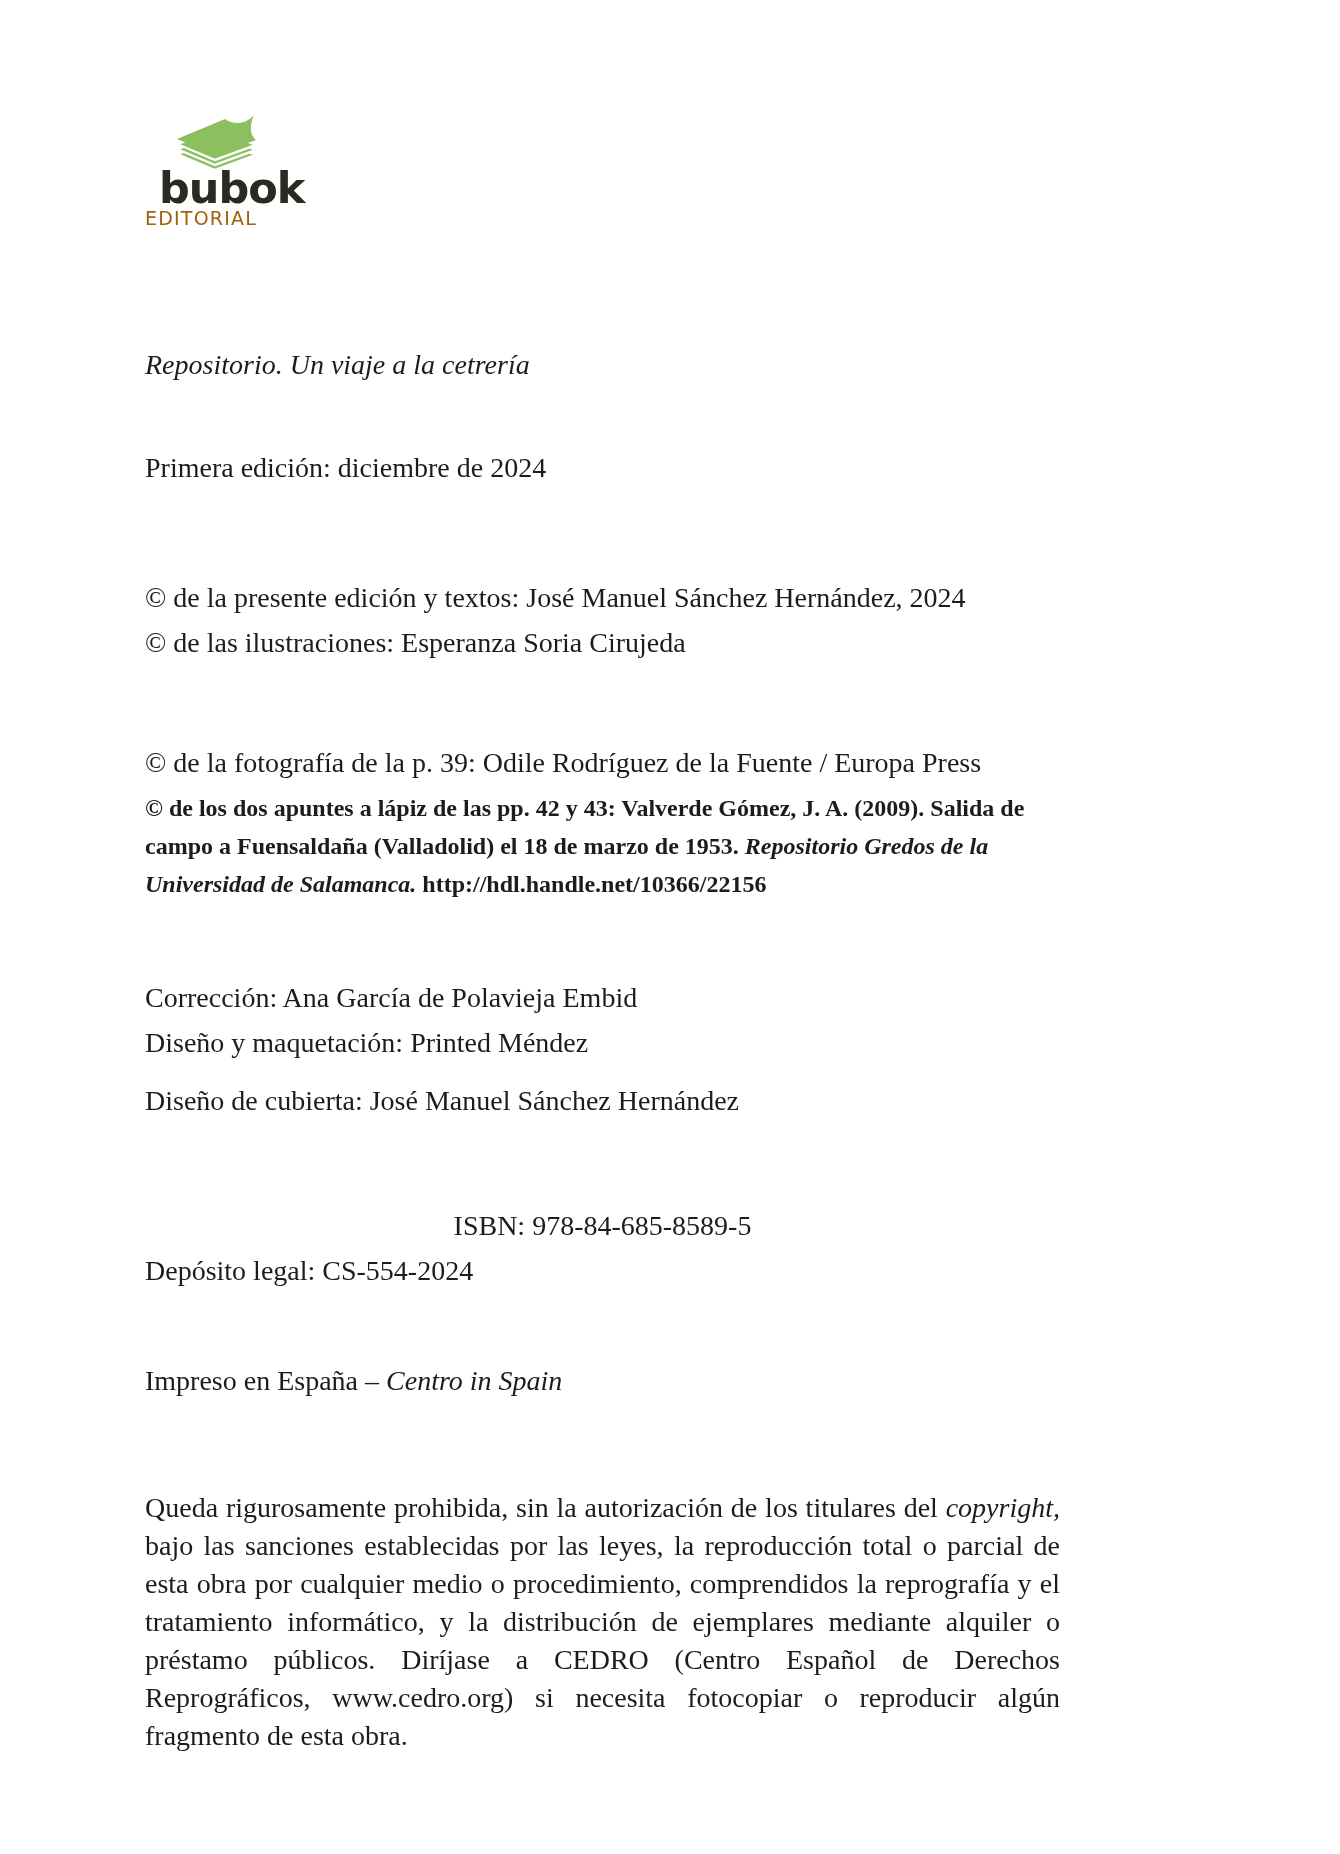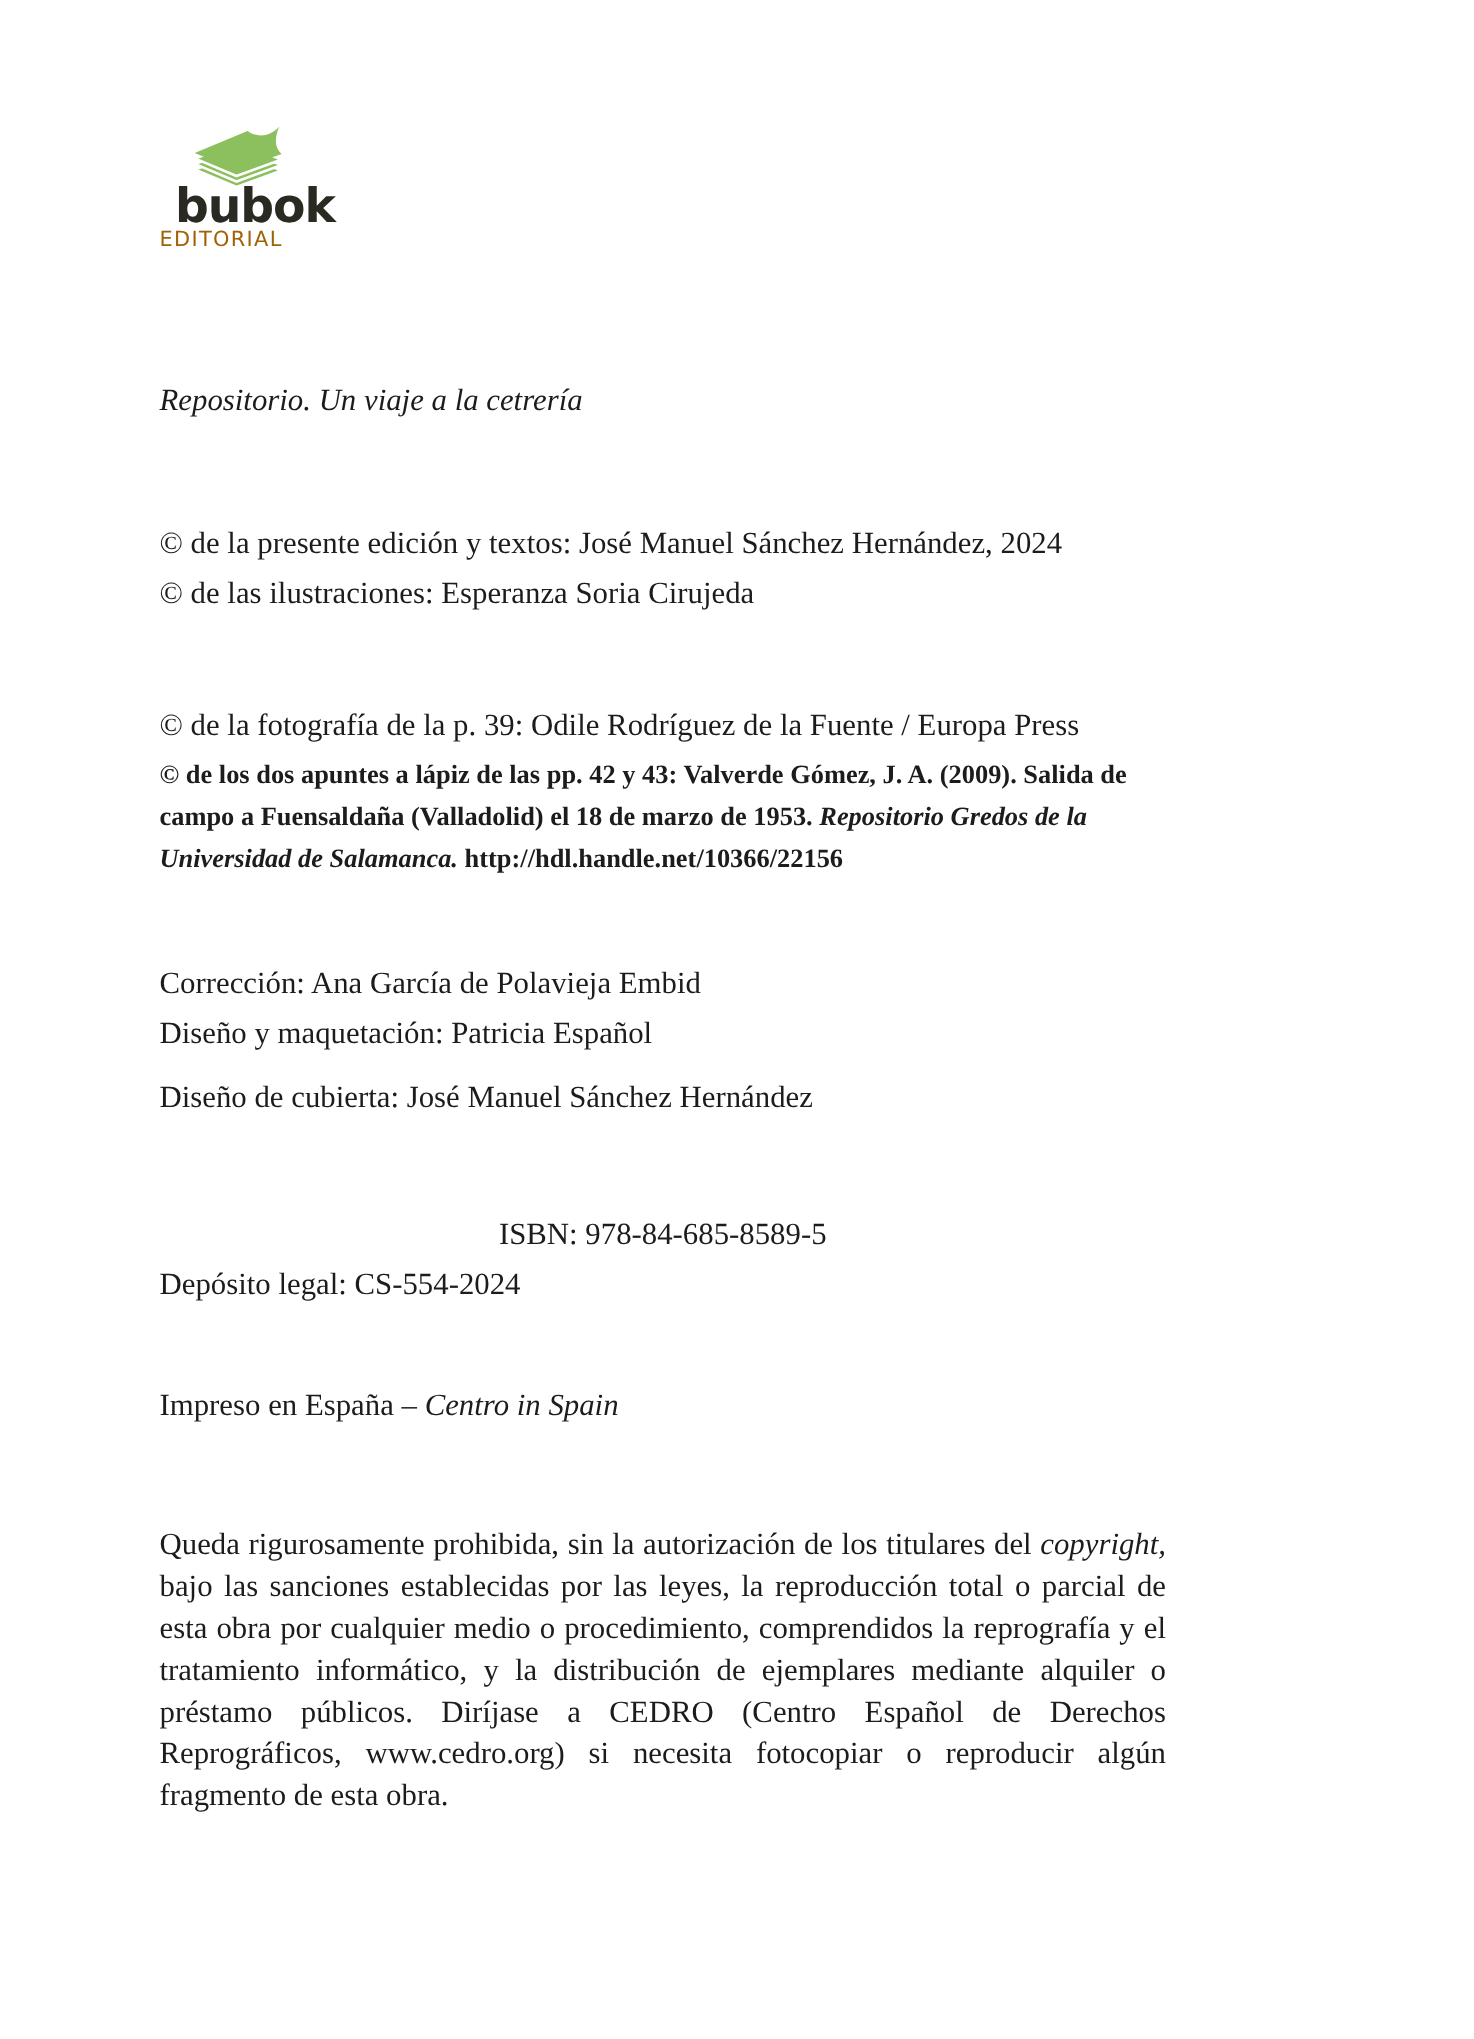--- a/index.html
+++ b/index.html
@@ -86,30 +86,31 @@
         <path d="M14 40 L52 56 L93 41 L54 26 Z" fill="#8cc05f" stroke="#ffffff" stroke-width="2.4"></path>
         <path d="M14 35 L52 51 L93 36 C87 31 86 22 91 11 C82 21 70 21 62 15 Z" fill="#8cc05f"></path>
       </g>
     </svg>
     <div class="logo-name">bubok</div>
     <div class="logo-sub">EDITORIAL</div>
   </div>
 
   <p class="line italic title-line">Repositorio. Un viaje a la cetrería</p>
 
+  <p class="line edition-line">Primera edición: diciembre de 2024</p>
 
   <p class="line copy-1">© de la presente edición y textos: José Manuel Sánchez Hernández, 2024</p>
   <p class="line copy-2">© de las ilustraciones: Esperanza Soria Cirujeda</p>
 
   <p class="line photo-line">© de la fotografía de la p. 39: Odile Rodríguez de la Fuente / Europa Press</p>
 
   <p class="sketches-para"><span>© de los dos apuntes a lápiz de las pp. 42 y 43: Valverde Gómez, J. A. (2009). Salida de campo a Fuensaldaña (Valladolid) el 18 de marzo de 1953. </span><span class="italic">Repositorio Gredos de la Universidad de Salamanca.</span><span> http://hdl.handle.net/10366/22156</span></p>
 
   <p class="line correction-line">Corrección: Ana García de Polavieja Embid</p>
-  <p class="line design-line">Diseño y maquetación: Patricia Español</p>
+  <p class="line design-line">Diseño y maquetación: Printed Méndez</p>
   <p class="line cover-line">Diseño de cubierta: José Manuel Sánchez Hernández</p>
 
   <p class="line isbn-line">ISBN: 978-84-685-8589-5</p>
   <p class="line deposit-line">Depósito legal: CS-554-2024</p>
 
   <p class="line printed-line"><span>Impreso en España – </span><span class="italic">Centro in Spain</span></p>
 
   <p class="rights-para"><span>Queda rigurosamente prohibida, sin la autorización de los titulares del </span><span class="italic">copyright,</span><span> bajo las sanciones establecidas por las leyes, la reproducción total o parcial de esta obra por cualquier medio o procedimiento, comprendidos la reprografía y el tratamiento informático, y la distribución de ejemplares mediante alquiler o préstamo públicos. Diríjase a CEDRO (Centro Español de Derechos Reprográficos, www.cedro.org) si necesita fotocopiar o reproducir algún fragmento de esta obra.</span></p>
 
 </div>

